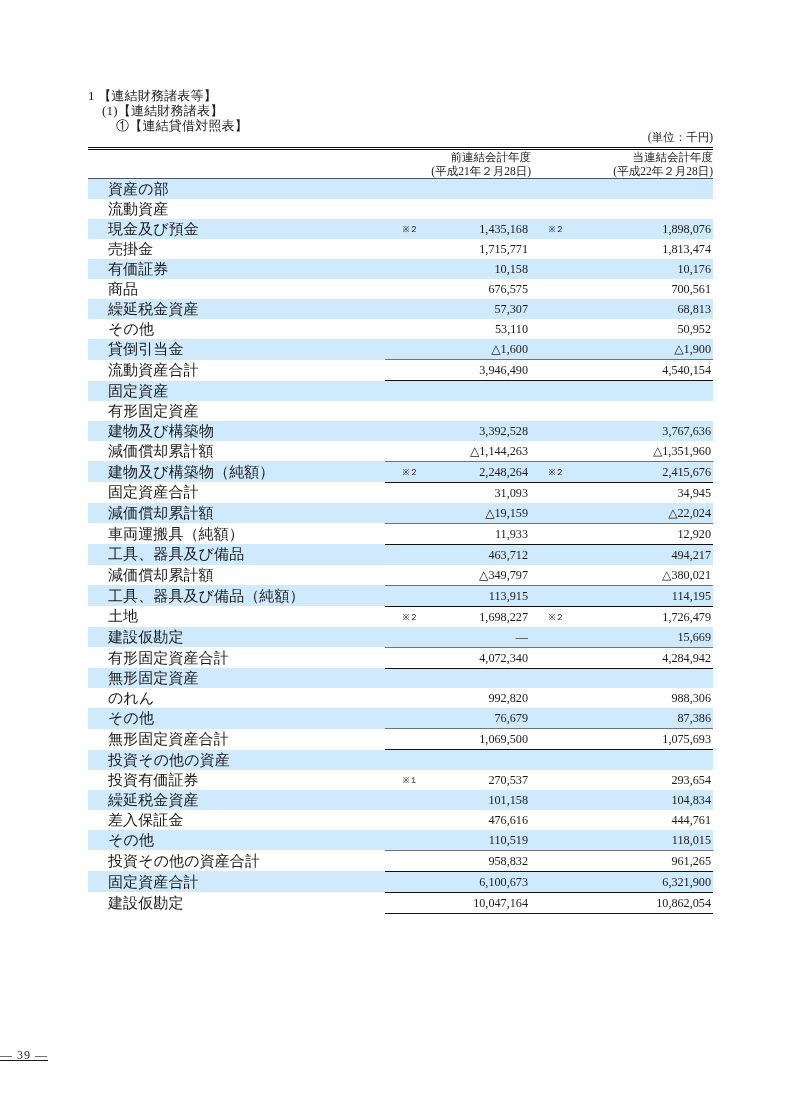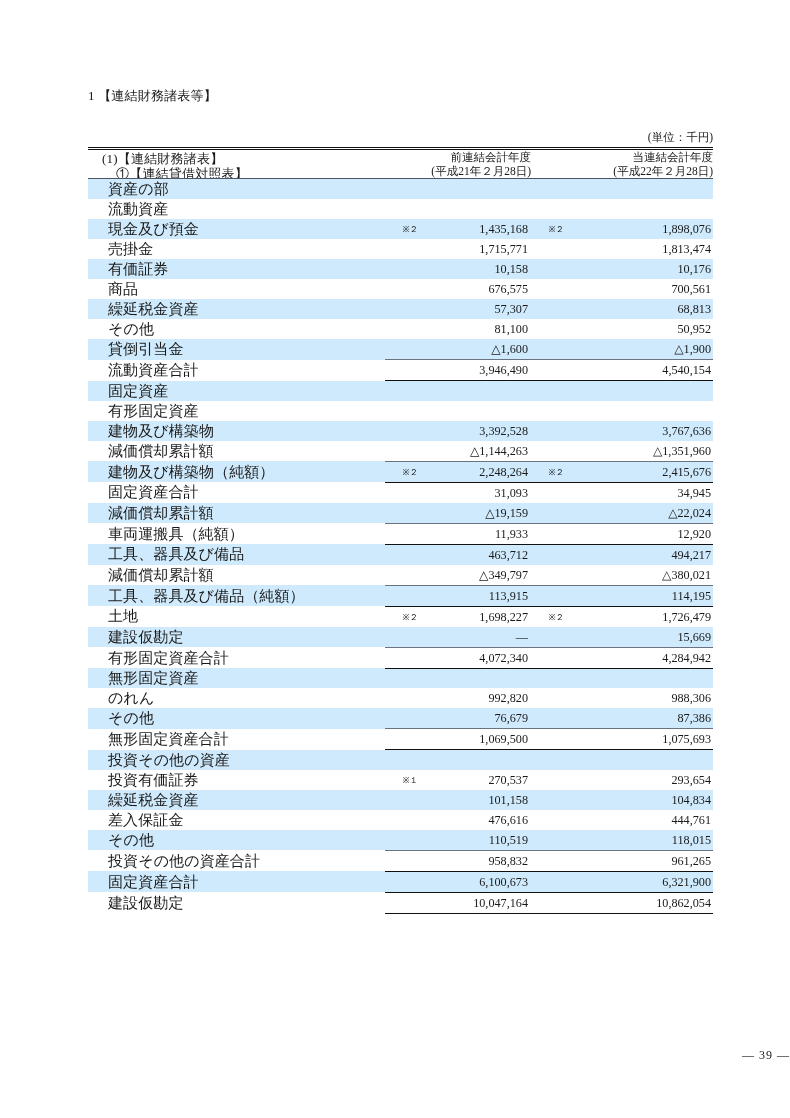--- a/index.html
+++ b/index.html
@@ -28,21 +28,21 @@
     top: 88px;
     width: 620px;
   }
   .h-line {
     font-size: 13px;
     line-height: 15px;
     white-space: nowrap;
     letter-spacing: 0.2px;
   }
   .h-lvl1 { padding-left: 0px; }
-  .h-lvl2 { padding-left: 14px; margin-top: 48px; }
+  .h-lvl2 { padding-left: 14px; }
   .h-lvl3 { padding-left: 28px; }
 
   
   .unit-note {
     position: absolute;
     right: 77px;
     top: 131px;
     font-size: 11.5px;
     line-height: 13px;
     white-space: nowrap;
@@ -123,23 +123,24 @@
   tr.sub td.num-zone { border-top: 1.5px solid #6b7280; margin-top: 40px; }
   tr.sub td.num-zone.bottomline { border-bottom: 1px solid #111; }
   tr.underline td.num-zone { border-bottom: 1px solid #111; }
 
   
   .pg-footer {
     position: absolute;
     left: 0;
     right: 0;
     top: 1048px;
-    text-align: right;
+    text-align: left;
     font-size: 12px;
     letter-spacing: 1px;
+    text-decoration: underline;
   }
 </style>
 </head>
 <body>
 
 <div class="page">
 
   <div class="headings">
     <div class="h-line h-lvl1">1 【連結財務諸表等】</div>
     <div class="h-line h-lvl2">(1)【連結財務諸表】</div>
@@ -215,21 +216,21 @@
         <tr class="r shaded">
           <td class="lbl i2">繰延税金資産</td>
           <td class="mark num-zone"></td>
           <td class="val num-zone">57,307</td>
           <td class="mark num-zone"></td>
           <td class="val num-zone pad-right-wide">68,813</td>
         </tr>
         <tr class="r">
           <td class="lbl i2">その他</td>
           <td class="mark num-zone"></td>
-          <td class="val num-zone">81,100</td>
+          <td class="val num-zone">53,110</td>
           <td class="mark num-zone"></td>
           <td class="val num-zone pad-right-wide">50,952</td>
         </tr>
         <tr class="r shaded">
           <td class="lbl i2">貸倒引当金</td>
           <td class="mark num-zone"></td>
           <td class="val num-zone">△1,600</td>
           <td class="mark num-zone"></td>
           <td class="val num-zone pad-right-wide">△1,900</td>
         </tr>

